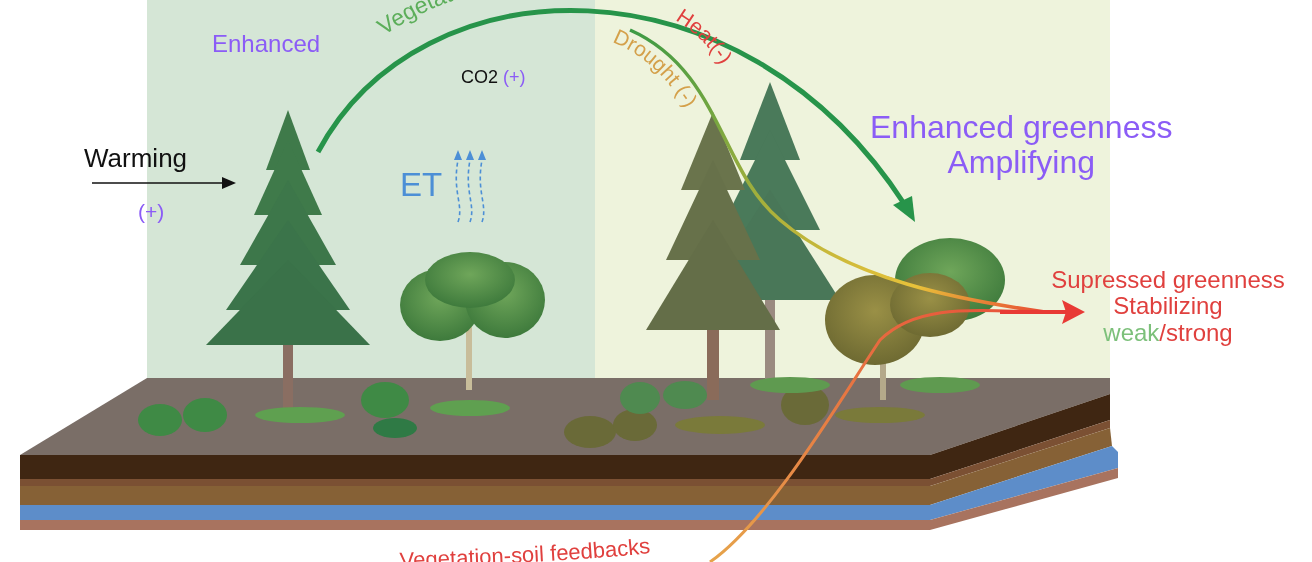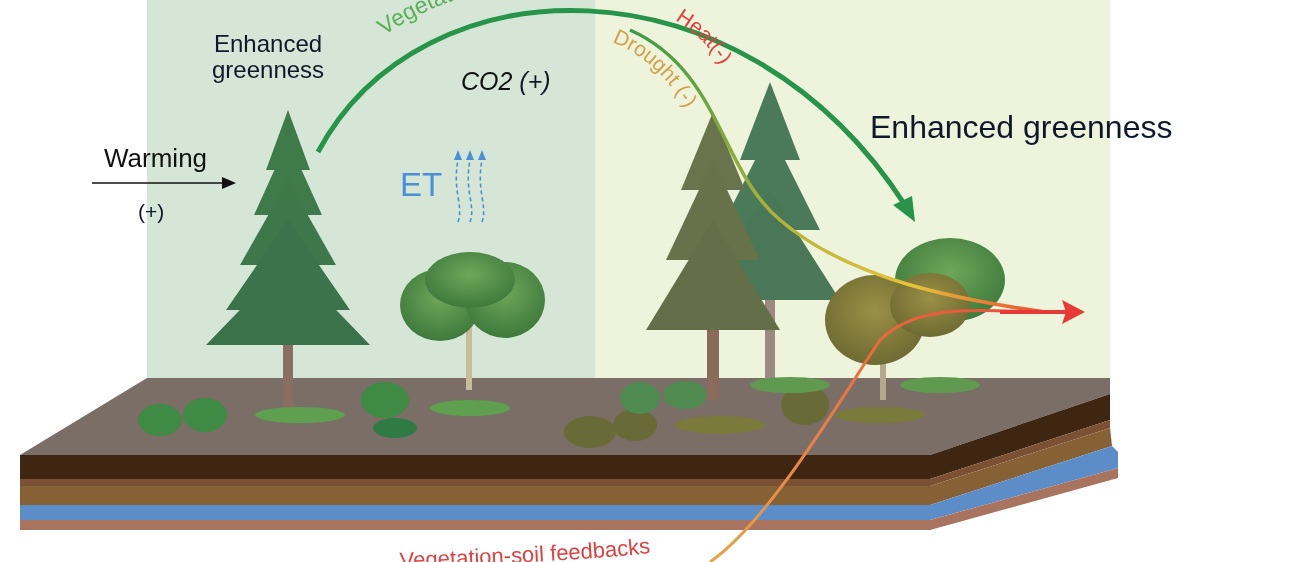--- a/index.html
+++ b/index.html
@@ -1,20 +1,20 @@
 <!DOCTYPE html>
 <html><head>
   <meta charset="utf-8">
   <style>
     html, body { margin: 0; padding: 0; background: #ffffff; }
     body { width: 1312px; height: 562px; overflow: hidden; position: relative;
            font-family: "Liberation Sans", "DejaVu Sans", sans-serif; }
     #stage { position: absolute; left: 0; top: 0; width: 1312px; height: 562px; }
     .lbl { position: absolute; white-space: nowrap; line-height: 1.1; }
-    .green { color: #0f172a; }
+    .green { color: #8b5cf6; }
     .lightgreen { color: #7cc07a; }
     .red { color: #e0403e; }
     .black { color: #111111; }
     .blue { color: #4c8fd6; }
     .center { text-align: center; }
   </style>
 </head>
 <body>
 
 <div id="stage">
@@ -156,30 +156,37 @@
     </text>
     <path id="feedPath" d="M400,568 C520,562 640,560 735,540" fill="none"></path>
     <text font-family="Liberation Sans, sans-serif" font-size="22" fill="#e0403e">
       <textPath href="#feedPath" startOffset="0%" id="feedText">Vegetation-soil feedbacks</textPath>
     </text>
   </svg>
 
   
   <div class="lbl green center" style="left:212px; top:31px; font-size:24px;">
     <div>Enhanced</div>
-    <div>greenness</div>
   </div>
 
-  <div class="lbl" style="left:461px; top:68px; font-size:25px;font-style:italic;">
+  <div class="lbl" style="left:461px; top:68px; font-size:18px;">
     <span class="black">CO2</span>
     <span class="green">(+)</span>
   </div>
 
-  <div class="lbl black" style="left:104px; top:144px; font-size:26px;">Warming</div>
+  <div class="lbl black" style="left:84px; top:144px; font-size:26px;">Warming</div>
   <div class="lbl green" style="left:138px; top:200px; font-size:21px;">(+)</div>
 
   <div class="lbl blue" style="left:400px; top:167px; font-size:33px;">ET</div>
 
   <div class="lbl green center" style="left:870px; top:110px; font-size:32px;">
     <div>Enhanced greenness</div>
+    <div>Amplifying</div>
   </div>
 
+  <div class="lbl red center" style="left:1028px; top:267px; font-size:24px; width:280px;">
+    <div>Supressed greenness</div>
+    <div>Stabilizing</div>
+    <div>
+      <span class="lightgreen">weak</span><span class="red">/strong</span>
+    </div>
+  </div>
 </div>
 
 </body></html>

